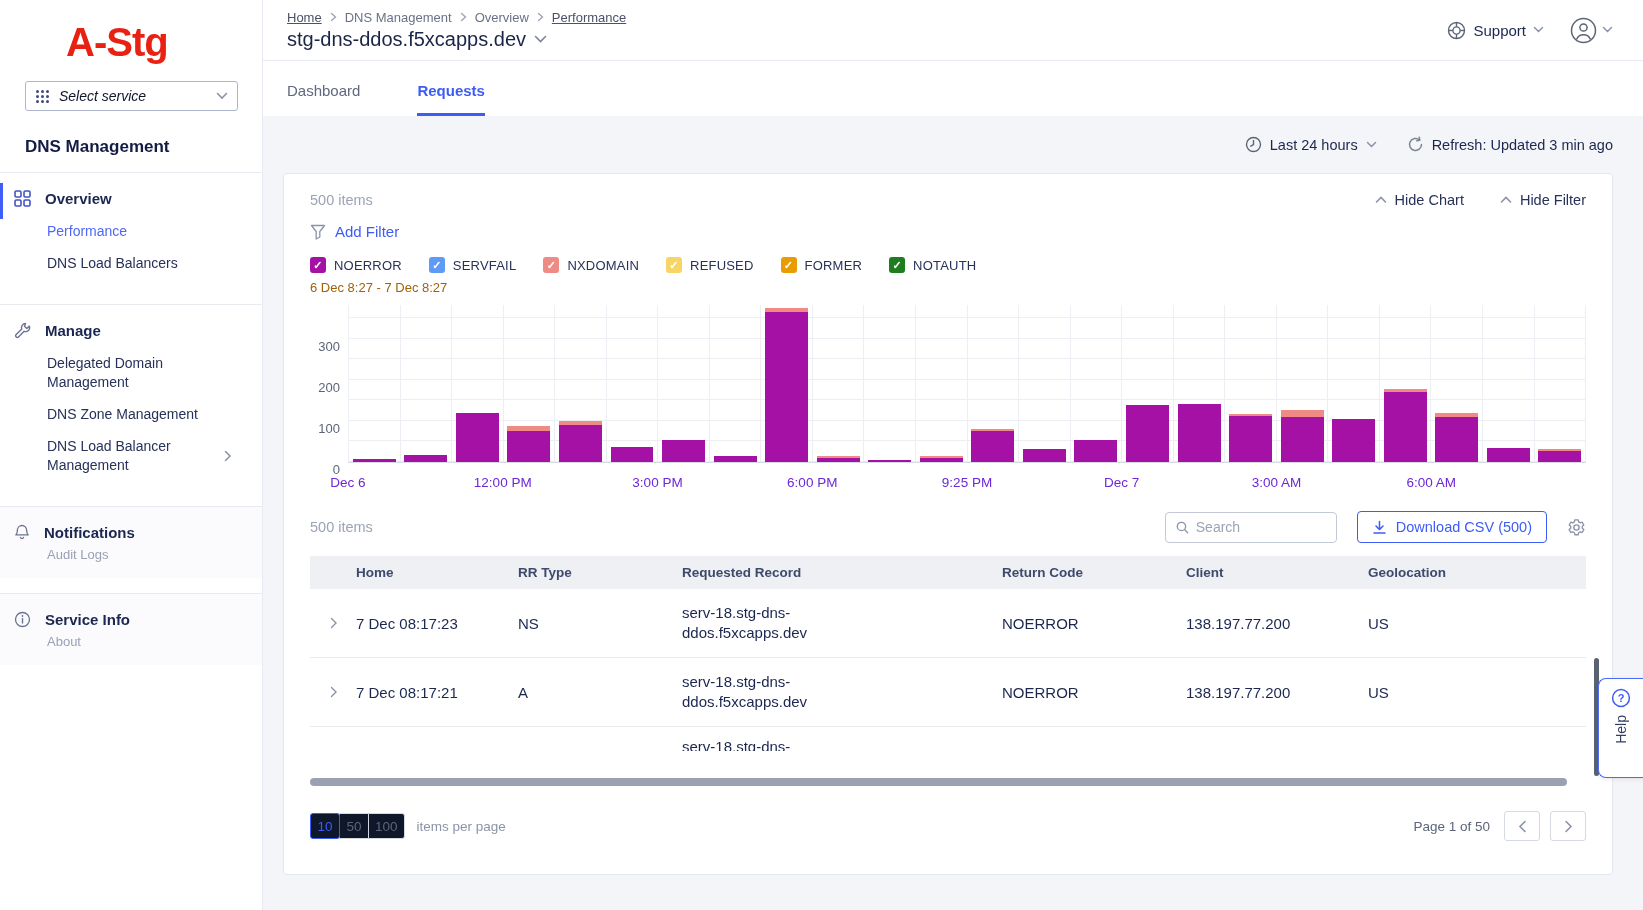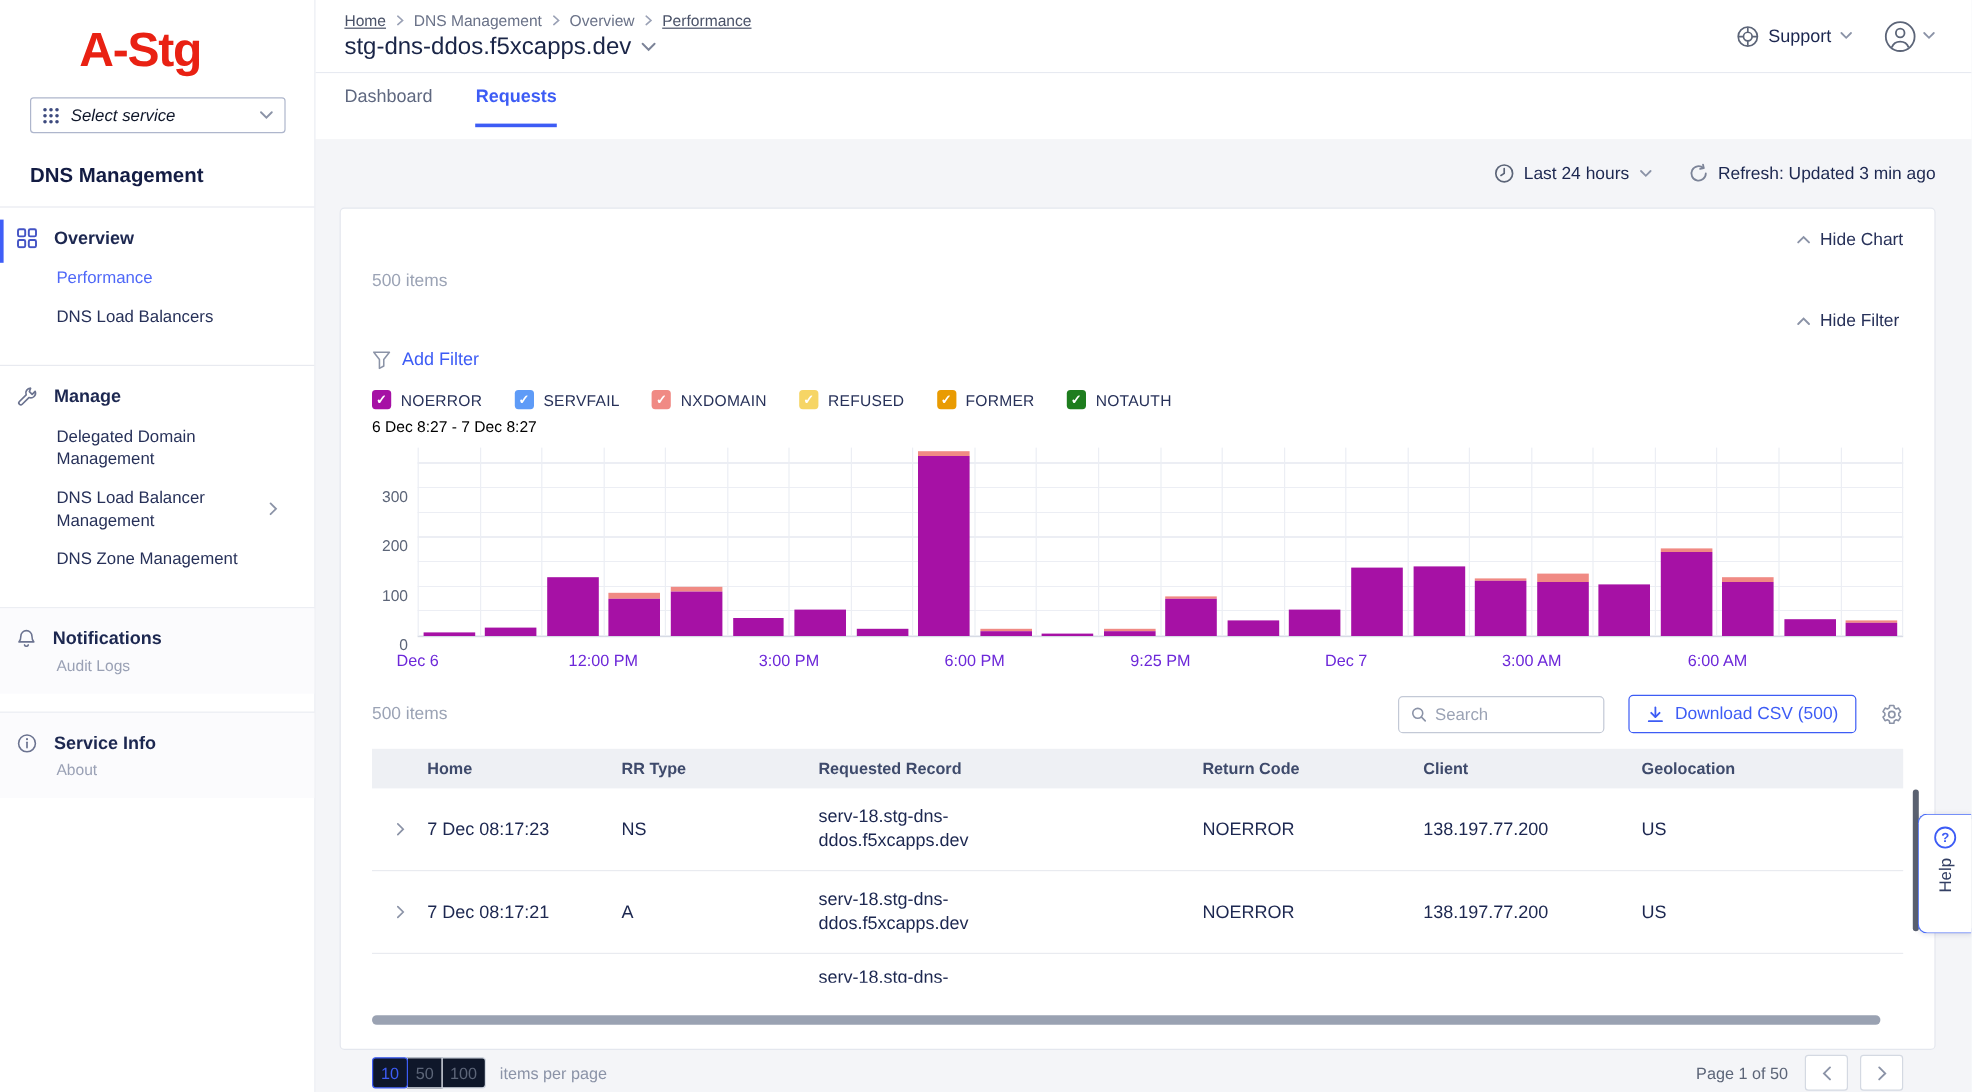--- a/index.html
+++ b/index.html
@@ -28,39 +28,39 @@
   .main { flex:1; display:flex; flex-direction:column; min-width:0; }
   .topbar { height:61px; background:#fff; border-bottom:1px solid #e7eaf1; display:flex; align-items:center; padding:0 30px 0 24px; }
   .crumbs { font-size:13px; color:#6a7288; display:flex; gap:8px; align-items:center; }
   .crumbs .lnk { color:#4a5268; text-decoration:underline; cursor:pointer; }
   .crumb-sep { color:#9aa1b5; }
   .title-row { display:flex; align-items:center; gap:8px; margin-top:3px; font-size:20px; color:#1a2547; }
   .top-right { margin-left:auto; display:flex; align-items:center; gap:26px; }
   .support { display:flex; align-items:center; gap:7px; font-size:15px; color:#1c2750; cursor:pointer; }
   .account { display:flex; align-items:center; gap:5px; cursor:pointer; }
 
-  .tabbar { background:#fff; padding:0 24px; height:55px; display:flex; align-items:center; gap:36px; }
+  .tabbar { background:#fff; padding:0 24px; height:55px; display:flex; align-items:flex-end; gap:57px; }
   .tab { font-size:15px; color:#5f6880; padding-bottom:14px; cursor:pointer; border-bottom:3px solid transparent; }
   .tab.active { color:#3d5cf5; font-weight:700; border-bottom-color:#3d5cf5; }
 
   .content { flex:1; background:#f4f5f8; padding:0 30px 0 20px; }
   .controls-row { height:57px; display:flex; align-items:center; justify-content:flex-end; gap:30px; font-size:14.5px; color:#1c2750; }
   .ctrl { display:flex; align-items:center; gap:8px; cursor:pointer; }
 
   
   .card { background:#fff; border:1px solid #e4e7ee; border-radius:4px; padding:18px 26px 0 26px; height:702px; position:relative; }
   .card-row1 { display:flex; align-items:center; }
   .muted { color:#9ba3b5; font-size:14.5px; }
-  .hide-controls { margin-left:auto; display:flex; gap:52px;flex-direction:column; }
+  .hide-controls { margin-left:auto; display:flex; gap:36px; }
   .hide-ctl { display:flex; align-items:center; gap:8px; font-size:14.5px; color:#273159; cursor:pointer; }
   .add-filter { margin-top:15px; display:flex; align-items:center; gap:9px; font-size:15px; color:#3d5cf5; cursor:pointer; width:fit-content; }
   .filter-row { margin-top:17px; display:flex; gap:27px; }
   .filter-chip { display:flex; align-items:center; gap:8px; font-size:13px; color:#273159; letter-spacing:.2px; cursor:pointer; }
   .chk { width:16px; height:16px; border-radius:3px; display:flex; align-items:center; justify-content:center; color:#fff; font-size:11px; font-weight:700; }
-  .date-range { margin-top:7px; font-size:13px; color:#000000; }
+  .date-range { margin-top:7px; font-size:13px; color:#a16207; }
 
   .chart-wrap { margin-top:10px; display:flex; }
   .y-axis { width:38px; position:relative; flex-shrink:0; }
   .y-tick { position:absolute; right:8px; font-size:13px; color:#5c6578; transform:translateY(50%); }
   .plot { flex:1; height:158px; position:relative; display:flex; align-items:flex-end;
     background-image:repeating-linear-gradient(to top, #eceef4 0px, #eceef4 1px, transparent 1px, transparent 20.52px);
     border-bottom:1px solid #d7dbe5; }
   .slot { flex:1; height:100%; display:flex; align-items:flex-end; justify-content:center; border-right:1px solid #eceef4; }
   .slot:first-child { border-left:1px solid #eceef4; }
   .barstack { width:85%; display:flex; flex-direction:column; justify-content:flex-end; }
@@ -153,27 +153,27 @@
   <div class="side-div"></div>
 
   <div class="nav-sec">
     <div class="nav-head">
       <svg width="17" height="17" viewBox="0 0 17 17">
         <path d="M11.5 1.5 a4 4 0 0 0 -3.7 5.5 L2.2 12.6 a1.6 1.6 0 0 0 2.3 2.3 L10.1 9.3 a4 4 0 0 0 5.2 -5.2 L12.8 6.6 L10.5 4.3 Z" fill="none" stroke="#6b7390" stroke-width="1.4" stroke-linejoin="round"></path>
       </svg>
       <span>Manage</span>
     </div>
     <div class="nav-sub" style="max-width:225px">Delegated Domain Management</div>
+    <div class="nav-sub">DNS Zone Management</div>
     <div class="nav-sub" style="max-width:248px">
       <span style="max-width:170px">DNS Load Balancer Management</span>
       <svg class="right-chev" width="8" height="12" viewBox="0 0 8 12">
         <polyline points="1.5,1.5 6,6 1.5,10.5" fill="none" stroke="#8b93a7" stroke-width="1.5" stroke-linecap="round"></polyline>
       </svg>
     </div>
-    <div class="nav-sub">DNS Zone Management</div>
   </div>
   <div class="side-div"></div>
 
   <div class="nav-sec shade">
     <div class="nav-head">
       <svg width="16" height="17" viewBox="0 0 16 17">
         <path d="M8 1.5 a4.6 4.6 0 0 0 -4.6 4.6 c0 3.4 -1.6 4.8 -1.6 4.8 h12.4 s-1.6-1.4-1.6-4.8 A4.6 4.6 0 0 0 8 1.5 Z M6.4 13.4 a1.7 1.7 0 0 0 3.2 0" fill="none" stroke="#6b7390" stroke-width="1.3" stroke-linejoin="round" stroke-linecap="round"></path>
       </svg>
       <span>Notifications</span>
     </div>

